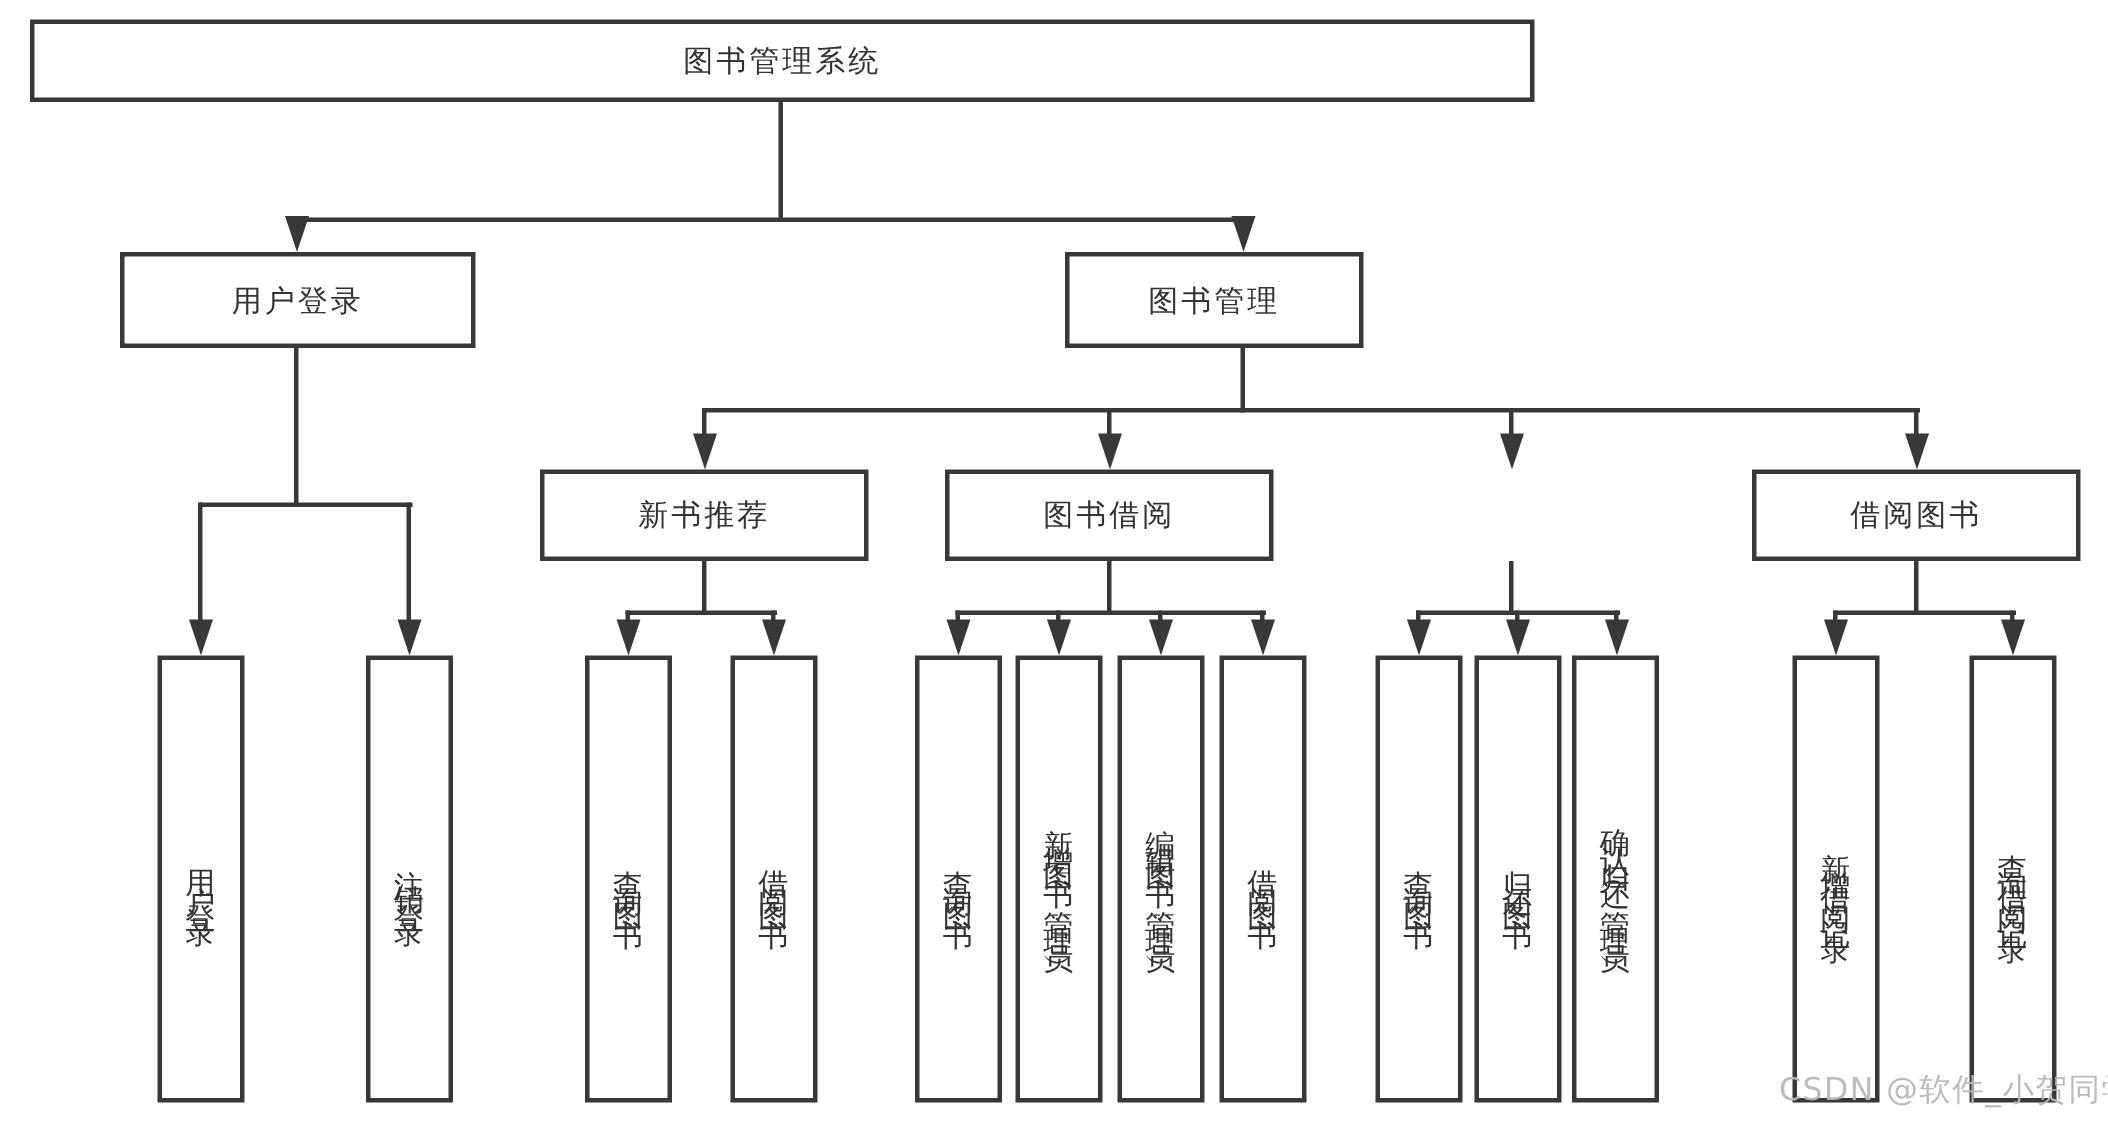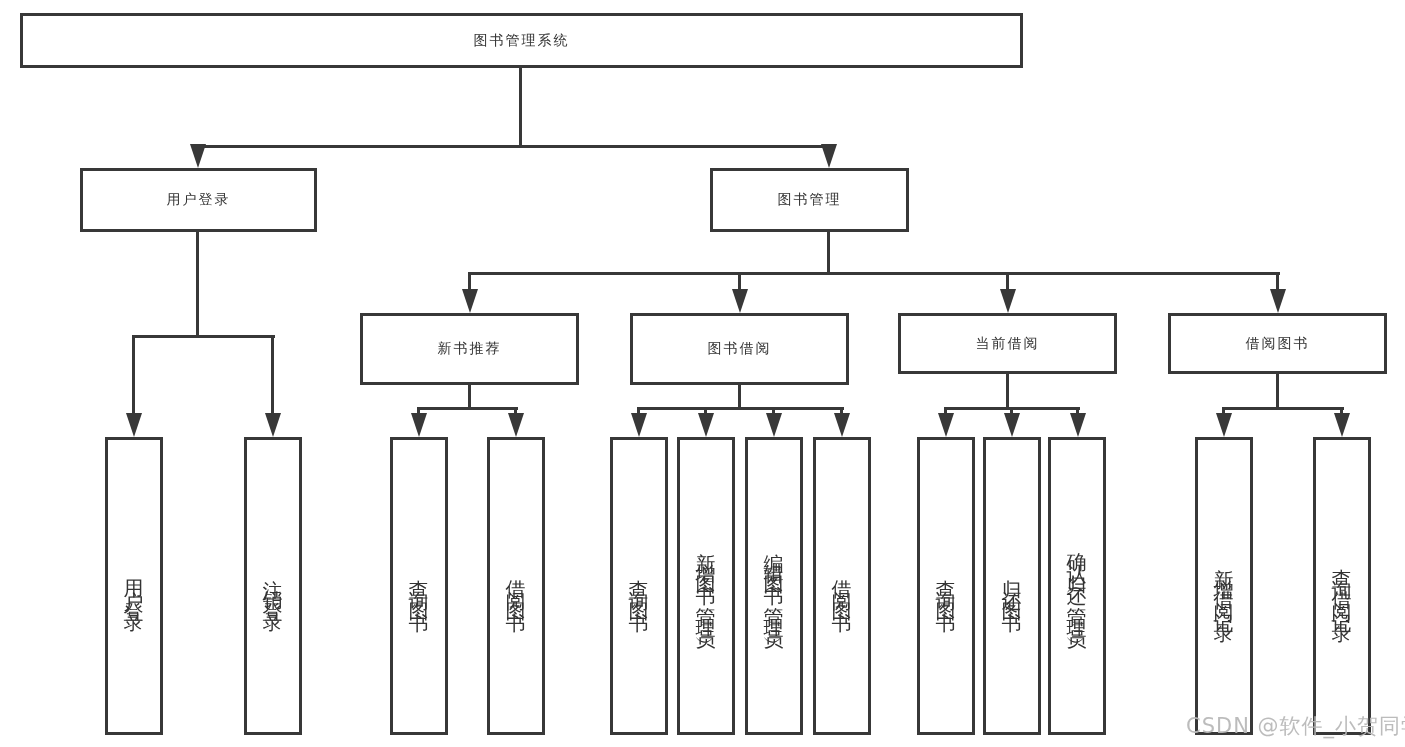--- a/index.html
+++ b/index.html
@@ -4,21 +4,21 @@
 <style>
   html,body{margin:0;padding:0;background:#fff;}
   .canvas{
     position:relative;width:1405px;height:747px;background:#fff;overflow:hidden;
     font-family:"DejaVu Sans","Liberation Sans",sans-serif;
   }
   .box{
     position:absolute;box-sizing:border-box;border:3px solid #383838;background:#fff;
     display:flex;align-items:center;justify-content:center;z-index:2;
   }
-  .lbl{font-size:14px;color:#333;letter-spacing:2px;white-space:nowrap;}
+  .lbl{font-size:20px;color:#333;letter-spacing:2px;white-space:nowrap;}
   .vlbl{
     font-size:20px;color:#333;
     writing-mode:vertical-rl;text-orientation:mixed;
     letter-spacing:11px;line-height:1;white-space:nowrap;
   }
   .h{position:absolute;height:3px;background:#383838;z-index:1;}
   .v{position:absolute;width:3px;background:#383838;z-index:1;}
   .ar{
     position:absolute;width:0;height:0;z-index:1;
     border-left:8px solid transparent;border-right:8px solid transparent;
@@ -95,28 +95,25 @@
     <span class="lbl">图书管理系统</span>
   </div>
 
   <div class="box" style="left:80px;top:168px;width:237px;height:64px">
     <span class="lbl">用户登录</span>
   </div>
   <div class="box" style="left:710px;top:168px;width:199px;height:64px">
     <span class="lbl">图书管理</span>
   </div>
 
-  <div class="box" style="left:360px;top:313px;width:219px;height:72px">
+  <div class="box" style="left:360px;top:313px;width:219px;height:61px">
     <span class="lbl">新书推荐</span>
   </div>
-  <div class="box" style="left:630px;top:313px;width:219px;height:72px">
+  <div class="box" style="left:630px;top:313px;width:219px;height:61px">
     <span class="lbl">图书借阅</span>
-  </div>
-  <div class="box" style="left:898px;top:313px;width:219px;height:61px">
-    <span class="lbl">当前借阅</span>
   </div>
   <div class="box" style="left:1168px;top:313px;width:219px;height:61px">
     <span class="lbl">借阅图书</span>
   </div>
 
   <div class="box" style="left:105px;top:437px;width:58px;height:298px">
     <span class="vlbl">用户登录</span>
   </div>
   <div class="box" style="left:244px;top:437px;width:58px;height:298px">
     <span class="vlbl">注销登录</span>

